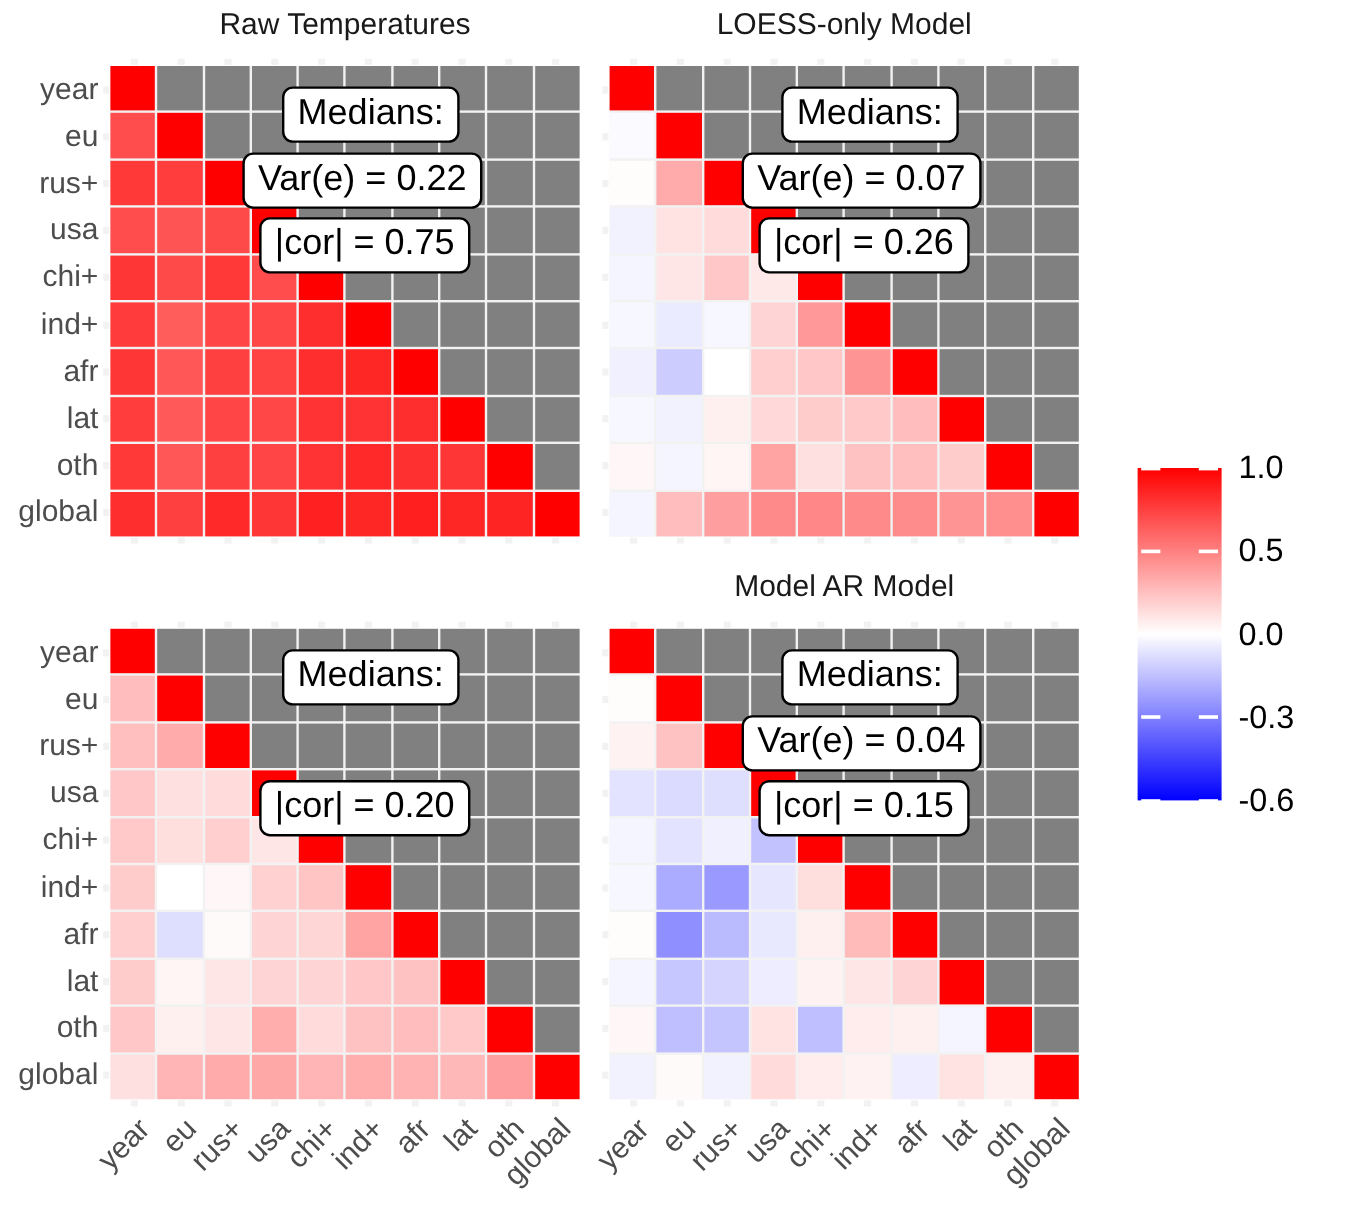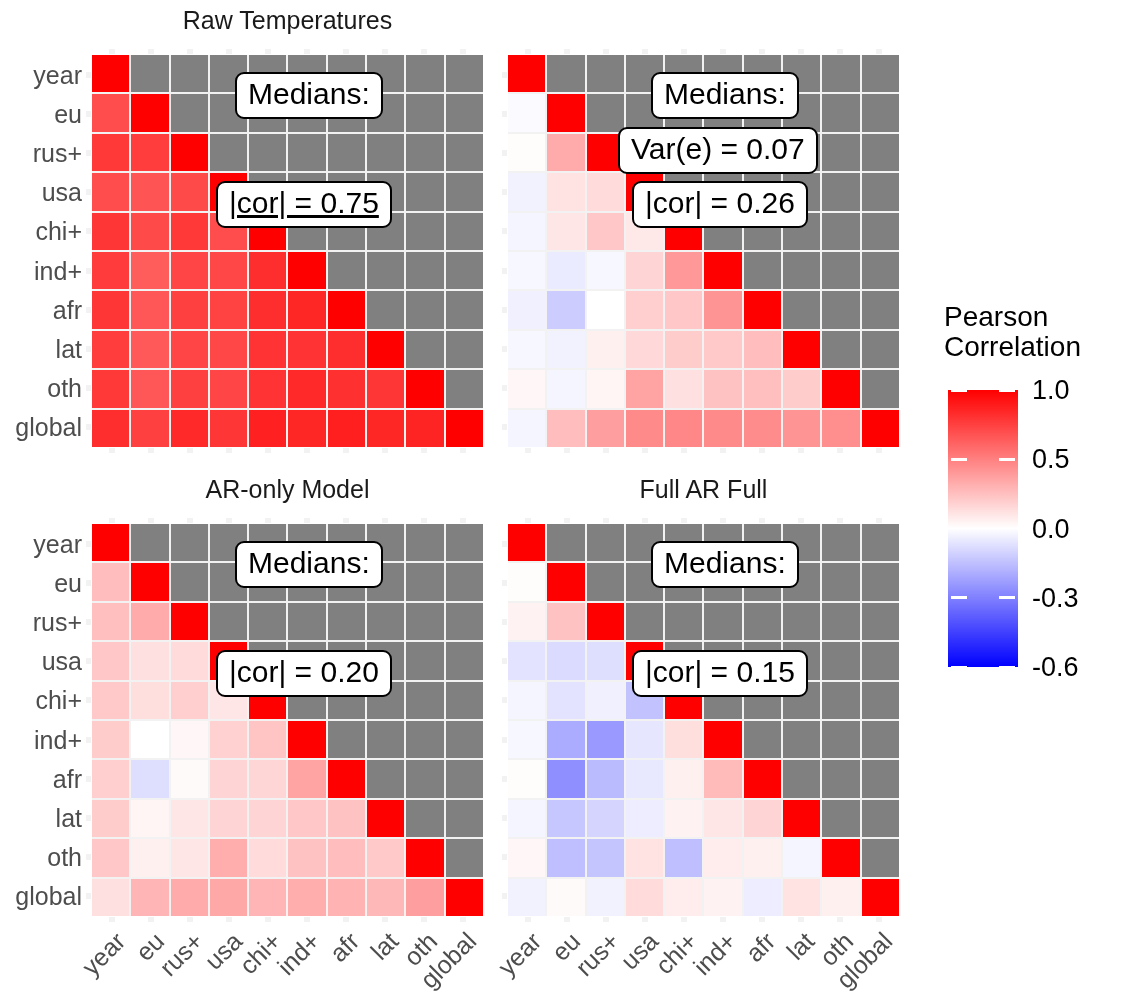--- a/index.html
+++ b/index.html
@@ -197,23 +197,25 @@
       <div class="ylabel" style="right: 1043px; top: 113.8px; position: absolute;">eu</div>
       <div class="ylabel" style="right: 1043px; top: 153px; position: absolute;">rus+</div>
       <div class="ylabel" style="right: 1043px; top: 192.2px; position: absolute;">usa</div>
       <div class="ylabel" style="right: 1043px; top: 231.4px; position: absolute;">chi+</div>
       <div class="ylabel" style="right: 1043px; top: 270.6px; position: absolute;">ind+</div>
       <div class="ylabel" style="right: 1043px; top: 309.8px; position: absolute;">afr</div>
       <div class="ylabel" style="right: 1043px; top: 349px; position: absolute;">lat</div>
       <div class="ylabel" style="right: 1043px; top: 388.2px; position: absolute;">oth</div>
       <div class="ylabel" style="right: 1043px; top: 427.4px; position: absolute;">global</div>
       <div class="annbox" style="left: 235px; top: 72px;">Medians:</div>
-      <div class="annbox" style="left: 216px; top: 181px; text-decoration: underline;">|cor| = 0.75</div>
+      <div class="annbox" style="left: 202px; top: 127px;">Var(e) = 0.22</div>
+      <div class="annbox" style="left: 216px; top: 181px;">|cor| = 0.75</div>
     </div>
     <div class="panel" style="left: 0px; top: 0px; width: 1125px; height: 1006px; pointer-events: none;">
+      <div class="panel-title" style="left: 508px; top: 8px; width: 391px;">LOESS-only Model</div>
       <div class="grid" style="left: 508px; top: 55px; width: 391px; height: 392px;">
         <div class="cell" style="background: rgb(255, 0, 0);"></div>
         <div class="cell" style="background: rgb(128, 128, 128);"></div>
         <div class="cell" style="background: rgb(128, 128, 128);"></div>
         <div class="cell" style="background: rgb(128, 128, 128);"></div>
         <div class="cell" style="background: rgb(128, 128, 128);"></div>
         <div class="cell" style="background: rgb(128, 128, 128);"></div>
         <div class="cell" style="background: rgb(128, 128, 128);"></div>
         <div class="cell" style="background: rgb(128, 128, 128);"></div>
         <div class="cell" style="background: rgb(128, 128, 128);"></div>
@@ -337,21 +339,20 @@
       <div class="tickmark" style="left: 837.35px; top: 49px; width: 6px; height: 5px;"></div>
       <div class="tickmark" style="left: 502px; top: 385.2px; width: 5px; height: 6px;"></div>
       <div class="tickmark" style="left: 876.45px; top: 448px; width: 6px; height: 5px;"></div>
       <div class="tickmark" style="left: 876.45px; top: 49px; width: 6px; height: 5px;"></div>
       <div class="tickmark" style="left: 502px; top: 424.4px; width: 5px; height: 6px;"></div>
       <div class="annbox" style="left: 651px; top: 72px;">Medians:</div>
       <div class="annbox" style="left: 618px; top: 127px;">Var(e) = 0.07</div>
       <div class="annbox" style="left: 632px; top: 181px;">|cor| = 0.26</div>
     </div>
     <div class="panel" style="left: 0px; top: 0px; width: 1125px; height: 1006px; pointer-events: none;">
-      <div class="panel-title" style="left: 92px; top: 477px; width: 391px;">AR-only Model</div>
       <div class="grid" style="left: 92px; top: 524px; width: 391px; height: 392px;">
         <div class="cell" style="background: rgb(255, 0, 0);"></div>
         <div class="cell" style="background: rgb(128, 128, 128);"></div>
         <div class="cell" style="background: rgb(128, 128, 128);"></div>
         <div class="cell" style="background: rgb(128, 128, 128);"></div>
         <div class="cell" style="background: rgb(128, 128, 128);"></div>
         <div class="cell" style="background: rgb(128, 128, 128);"></div>
         <div class="cell" style="background: rgb(128, 128, 128);"></div>
         <div class="cell" style="background: rgb(128, 128, 128);"></div>
         <div class="cell" style="background: rgb(128, 128, 128);"></div>
@@ -494,21 +495,21 @@
       <div class="xlabel" style="left: 67.95px; top: 928px; width: 200px;">chi+</div>
       <div class="xlabel" style="left: 107.05px; top: 928px; width: 200px;">ind+</div>
       <div class="xlabel" style="left: 146.15px; top: 928px; width: 200px;">afr</div>
       <div class="xlabel" style="left: 185.25px; top: 928px; width: 200px;">lat</div>
       <div class="xlabel" style="left: 224.35px; top: 928px; width: 200px;">oth</div>
       <div class="xlabel" style="left: 263.45px; top: 928px; width: 200px;">global</div>
       <div class="annbox" style="left: 235px; top: 541px;">Medians:</div>
       <div class="annbox" style="left: 216px; top: 650px;">|cor| = 0.20</div>
     </div>
     <div class="panel" style="left: 0px; top: 0px; width: 1125px; height: 1006px; pointer-events: none;">
-      <div class="panel-title" style="left: 508px; top: 477px; width: 391px;">Full AR Full</div>
+      <div class="panel-title" style="left: 508px; top: 477px; width: 391px;">Model AR Model</div>
       <div class="grid" style="left: 508px; top: 524px; width: 391px; height: 392px;">
         <div class="cell" style="background: rgb(255, 0, 0);"></div>
         <div class="cell" style="background: rgb(128, 128, 128);"></div>
         <div class="cell" style="background: rgb(128, 128, 128);"></div>
         <div class="cell" style="background: rgb(128, 128, 128);"></div>
         <div class="cell" style="background: rgb(128, 128, 128);"></div>
         <div class="cell" style="background: rgb(128, 128, 128);"></div>
         <div class="cell" style="background: rgb(128, 128, 128);"></div>
         <div class="cell" style="background: rgb(128, 128, 128);"></div>
         <div class="cell" style="background: rgb(128, 128, 128);"></div>
@@ -638,29 +639,26 @@
       <div class="xlabel" style="left: 366.65px; top: 928px; width: 200px;">eu</div>
       <div class="xlabel" style="left: 405.75px; top: 928px; width: 200px;">rus+</div>
       <div class="xlabel" style="left: 444.85px; top: 928px; width: 200px;">usa</div>
       <div class="xlabel" style="left: 483.95px; top: 928px; width: 200px;">chi+</div>
       <div class="xlabel" style="left: 523.05px; top: 928px; width: 200px;">ind+</div>
       <div class="xlabel" style="left: 562.15px; top: 928px; width: 200px;">afr</div>
       <div class="xlabel" style="left: 601.25px; top: 928px; width: 200px;">lat</div>
       <div class="xlabel" style="left: 640.35px; top: 928px; width: 200px;">oth</div>
       <div class="xlabel" style="left: 679.45px; top: 928px; width: 200px;">global</div>
       <div class="annbox" style="left: 651px; top: 541px;">Medians:</div>
+      <div class="annbox" style="left: 618px; top: 596px;">Var(e) = 0.04</div>
       <div class="annbox" style="left: 632px; top: 650px;">|cor| = 0.15</div>
     </div>
   </div>
 
 <div class="panel" id="legend-root" style="left:940px;top:300px;width:185px;height:400px;">
-  <div class="legend-title" style="left:4px;top:2px;">
-    <span>Pearson</span><br>
-    <span>Correlation</span>
-  </div>
   <div class="cbar" id="colorbar" style="left: 8px; top: 90px; width: 70px; height: 277px; background: linear-gradient(rgb(255, 0, 0) 0%, rgb(255, 25, 25) 5%, rgb(255, 51, 51) 10%, rgb(255, 77, 77) 15%, rgb(255, 102, 102) 20%, rgb(255, 128, 128) 25%, rgb(255, 153, 153) 30%, rgb(255, 179, 179) 35%, rgb(255, 204, 204) 40%, rgb(255, 230, 230) 45%, rgb(255, 255, 255) 50%, rgb(229, 229, 255) 55%, rgb(204, 204, 255) 60%, rgb(179, 179, 255) 65%, rgb(153, 153, 255) 70%, rgb(128, 128, 255) 75%, rgb(102, 102, 255) 80%, rgb(77, 77, 255) 85%, rgb(51, 51, 255) 90%, rgb(26, 26, 255) 95%, rgb(0, 0, 255) 100%);"></div>
   <div id="cbar-ticks">
       <div class="cbar-tick" style="top: 88.5px; width: 16px; left: 11px;"></div>
       <div class="cbar-tick" style="top: 88.5px; width: 16px; left: 59px;"></div>
       <div class="cbar-tick" style="top: 157.75px; width: 16px; left: 11px;"></div>
       <div class="cbar-tick" style="top: 157.75px; width: 16px; left: 59px;"></div>
       <div class="cbar-tick" style="top: 296.25px; width: 16px; left: 11px;"></div>
       <div class="cbar-tick" style="top: 296.25px; width: 16px; left: 59px;"></div>
       <div class="cbar-tick" style="top: 365.5px; width: 16px; left: 11px;"></div>
       <div class="cbar-tick" style="top: 365.5px; width: 16px; left: 59px;"></div>

